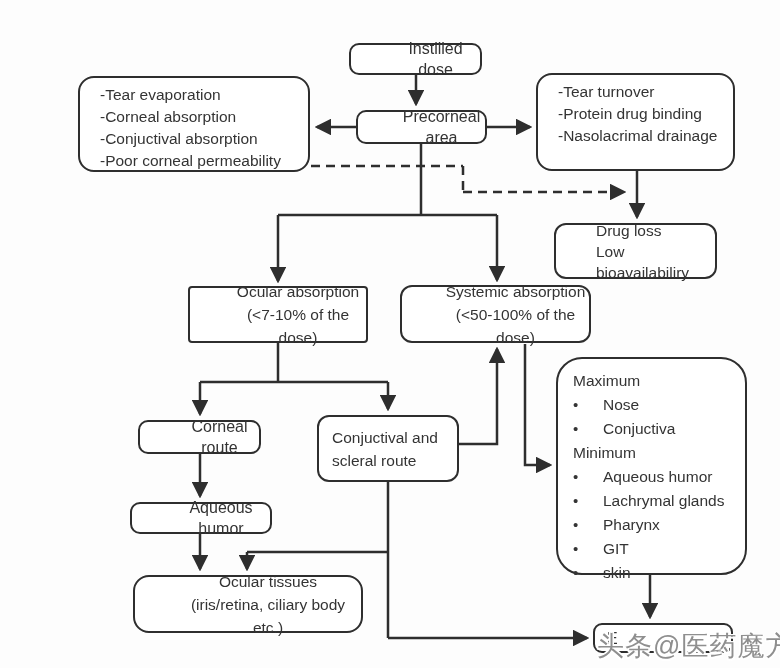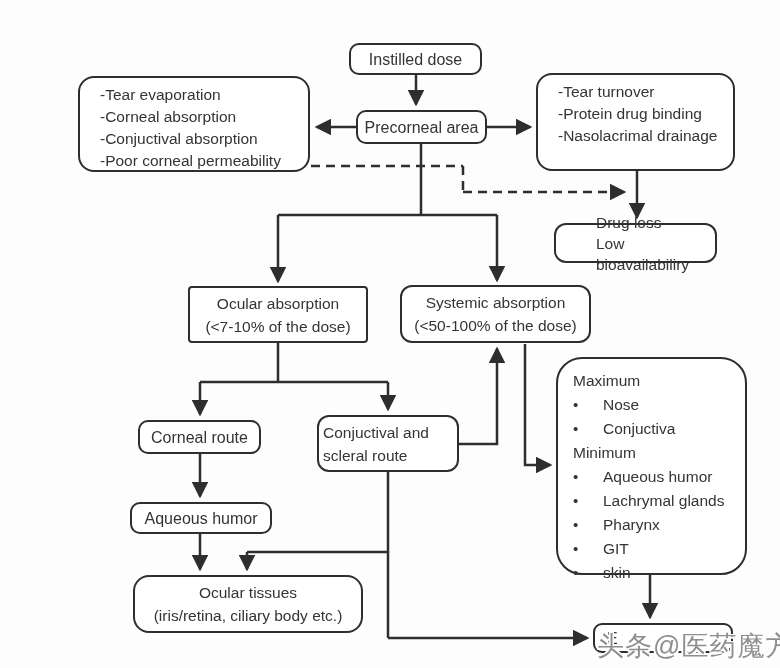--- a/index.html
+++ b/index.html
@@ -6,21 +6,21 @@
   .canvas{
     position:relative;width:780px;height:668px;background:#fdfdfd;
     font-family:"Liberation Sans","DejaVu Sans",sans-serif;
     color:#343434;overflow:hidden;
   }
   .connectors{position:absolute;left:0;top:0;width:780px;height:668px;}
   .box{
     position:absolute;box-sizing:border-box;background:#ffffff;
     border:2.4px solid #2e2e2e;border-radius:10px;
     display:flex;flex-direction:column;justify-content:center;
-    font-size:15.5px;line-height:21px;color:#343434;
+    font-size:15.5px;line-height:21px;color:#343434;padding-left:40px;
   }
   .center{align-items:center;text-align:center;}
   .round16{border-radius:16px;}
   .round26{border-radius:26px;}
   .list{justify-content:flex-start;align-items:flex-start;padding:6px 6px 4px 20px;line-height:22px;}
   .pad-left{align-items:flex-start;padding-left:14px;}
   .maxmin{justify-content:flex-start;align-items:stretch;padding:10px 4px 0 15px;line-height:24px;}
   .bullet-row{display:flex;align-items:flex-end;}
   .bullet{width:30px;flex:0 0 30px;}
   .bullet::before{content:"\2022";font-size:15px;}
@@ -101,40 +101,40 @@
     <span class="ln">-Conjuctival absorption</span>
     <span class="ln">-Poor corneal permeability</span>
   </div>
 
   <div class="box list round16" style="left:536px;top:73px;width:199px;height:98px;">
     <span class="ln">-Tear turnover</span>
     <span class="ln">-Protein drug binding</span>
     <span class="ln">-Nasolacrimal drainage</span>
   </div>
 
-  <div class="box pad-left" style="left:554px;top:223px;width:163px;height:40px;border-radius:12px;padding-left:40px;">
+  <div class="box pad-left" style="left:554px;top:223px;width:163px;height:56px;border-radius:12px;padding-left:40px;">
     <span class="ln">Drug loss</span>
     <span class="ln">Low bioavailabiliry</span>
   </div>
 
   <div class="box center" style="left:188px;top:286px;width:180px;height:57px;border-radius:4px;line-height:23px;">
     <span class="ln">Ocular absorption</span>
     <span class="ln">(&lt;7-10% of the dose)</span>
   </div>
 
   <div class="box center" style="left:400px;top:285px;width:191px;height:58px;border-radius:12px;line-height:23px;">
     <span class="ln">Systemic absorption</span>
     <span class="ln">(&lt;50-100% of the dose)</span>
   </div>
 
   <div class="box center" style="left:138px;top:420px;width:123px;height:34px;font-size:16px;">
     <span class="ln">Corneal route</span>
   </div>
 
-  <div class="box" style="left:317px;top:415px;width:142px;height:57px;border-radius:12px;align-items:flex-start;padding-left:4px;line-height:23px;">
+  <div class="box" style="left:317px;top:415px;width:142px;height:67px;border-radius:12px;align-items:flex-start;padding-left:13px;line-height:23px;">
     <span class="ln">Conjuctival and</span>
     <span class="ln">scleral route</span>
   </div>
 
   <div class="box center" style="left:130px;top:502px;width:142px;height:32px;font-size:16px;">
     <span class="ln">Aqueous humor</span>
   </div>
 
   <div class="box center round16" style="left:133px;top:575px;width:230px;height:58px;line-height:23px;">
     <span class="ln">Ocular tissues</span>

